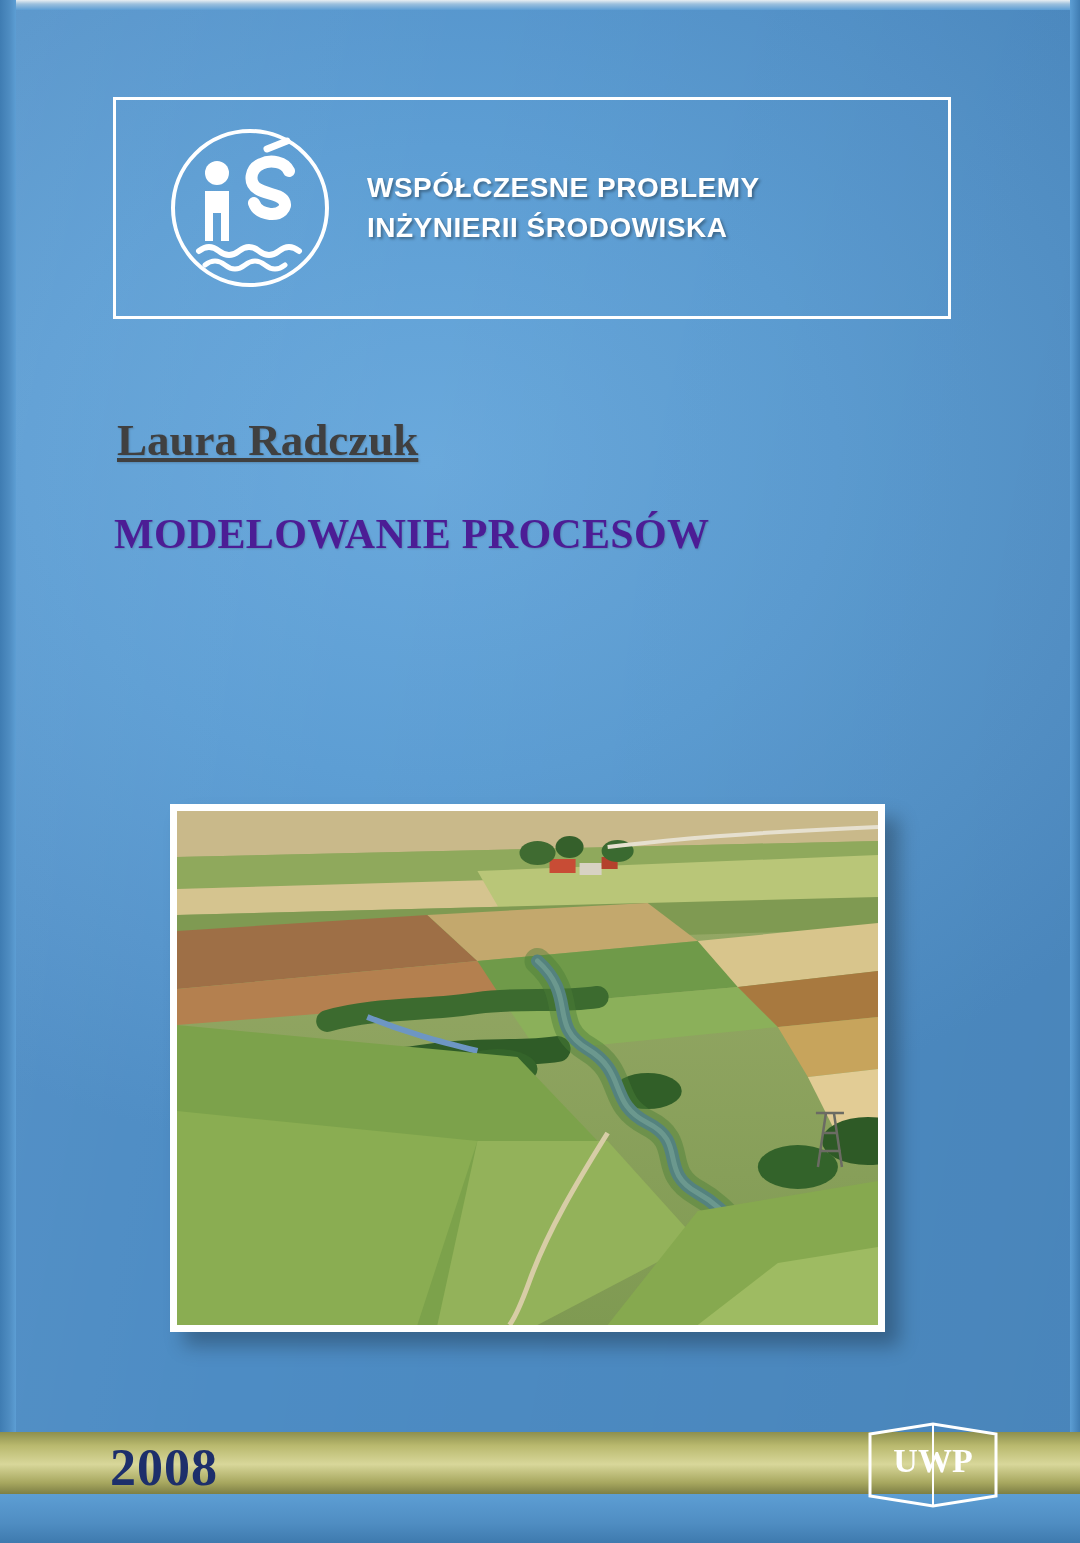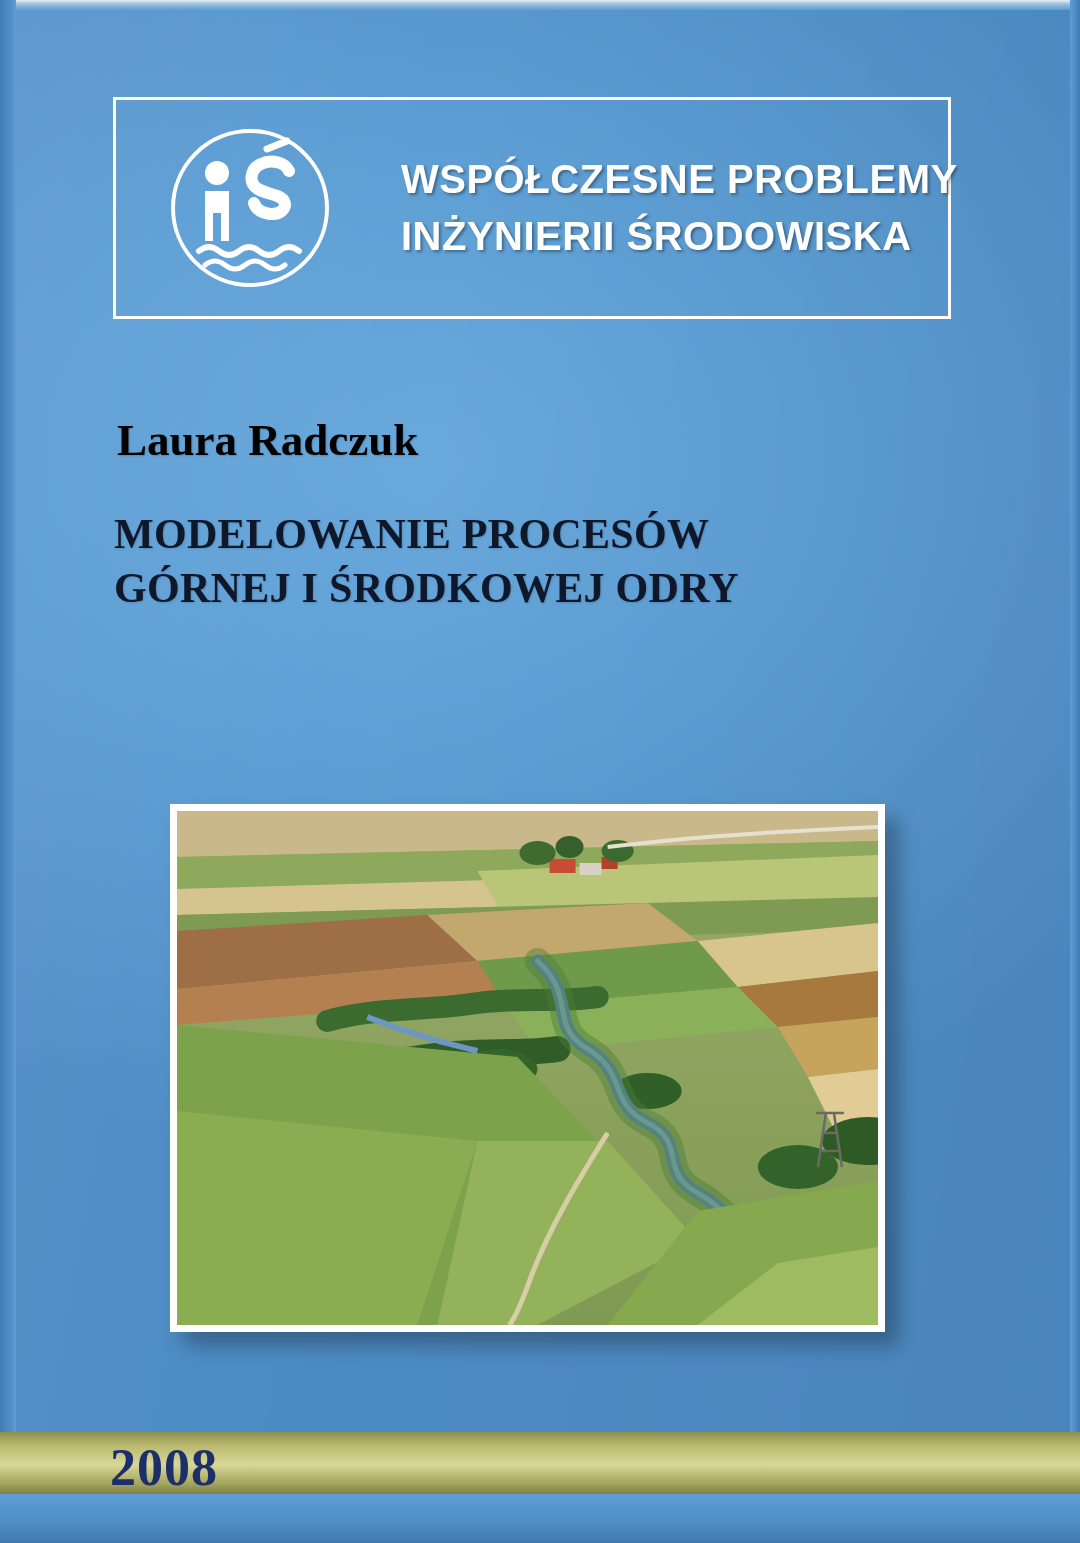--- a/index.html
+++ b/index.html
@@ -79,50 +79,51 @@
     inset: 0;
     border-radius: 50%;
     border: 4px solid #ffffff;
     box-sizing: border-box;
   }
   .logo-svg {
     position: absolute;
     inset: 0;
   }
   .series-text {
-    margin-left: 72px;
+    margin-left: 38px;
     color: #ffffff;
     font-family: "Liberation Sans", sans-serif;
     font-weight: bold;
-    font-size: 40px;
+    font-size: 28px;
     line-height: 1.42;
     letter-spacing: 0.5px;
     text-shadow: 2px 2px 3px rgba(0,0,0,0.35);
   }
   .series-text div { white-space: nowrap; }
 
   
   .author {
     position: absolute;
     left: 117px;
     top: 414px;
-    color: #000000;
+    color: #404040;
     font-size: 45px;
     font-weight: bold;
     font-family: "Liberation Serif", serif;
     text-shadow: 1px 1px 2px rgba(0,0,0,0.18);
+    text-decoration: underline;
   }
 
   
   .title {
     position: absolute;
     left: 114px;
     top: 508px;
     width: 840px;
-    color: #0f172a;
+    color: #4c1d95;
     font-size: 42px;
     font-weight: bold;
     line-height: 1.28;
     letter-spacing: 0.3px;
     text-shadow: 1px 1px 2px rgba(0,0,0,0.15);
   }
   .title div { white-space: nowrap; }
 
   
   .volume {
@@ -216,21 +217,20 @@
         <div>WSPÓŁCZESNE PROBLEMY</div>
         <div>INŻYNIERII ŚRODOWISKA</div>
       </div>
     </div>
   </div>
 
   <div class="author">Laura Radczuk</div>
 
   <div class="title">
     <div>MODELOWANIE PROCESÓW</div>
-    <div>GÓRNEJ I ŚRODKOWEJ ODRY</div>
   </div>
 
 
   <div class="photo-frame">
     <svg viewBox="0 0 700 514" preserveAspectRatio="none">
       <defs>
         <linearGradient id="skyfield" x1="0" y1="0" x2="0" y2="1">
           <stop offset="0%" stop-color="#9aab6a"></stop>
           <stop offset="100%" stop-color="#7f9a52"></stop>
         </linearGradient>
@@ -297,13 +297,20 @@
         <path d="M648 302 L640 356 M656 302 L664 356 M644 322 L660 322 M641 340 L663 340"></path>
         <path d="M638 302 L666 302"></path>
       </g>
     </svg>
   </div>
 
   <div class="bottom-band"></div>
   <div class="bottom-below"></div>
   <div class="year">2008</div>
 
+  <div class="publisher-logo">
+    <svg viewBox="0 0 150 92">
+      <path d="M12 14 L75 4 L138 14 L138 76 L75 86 L12 76 Z" fill="none" stroke="#ffffff" stroke-width="3"></path>
+      <path d="M75 4 L75 86" stroke="#ffffff" stroke-width="2"></path>
+      <text x="75" y="52" text-anchor="middle" font-family="Liberation Serif, serif" font-size="34" font-weight="bold" fill="#ffffff">UWP</text>
+    </svg>
+  </div>
 </div>
 
 </body></html>

